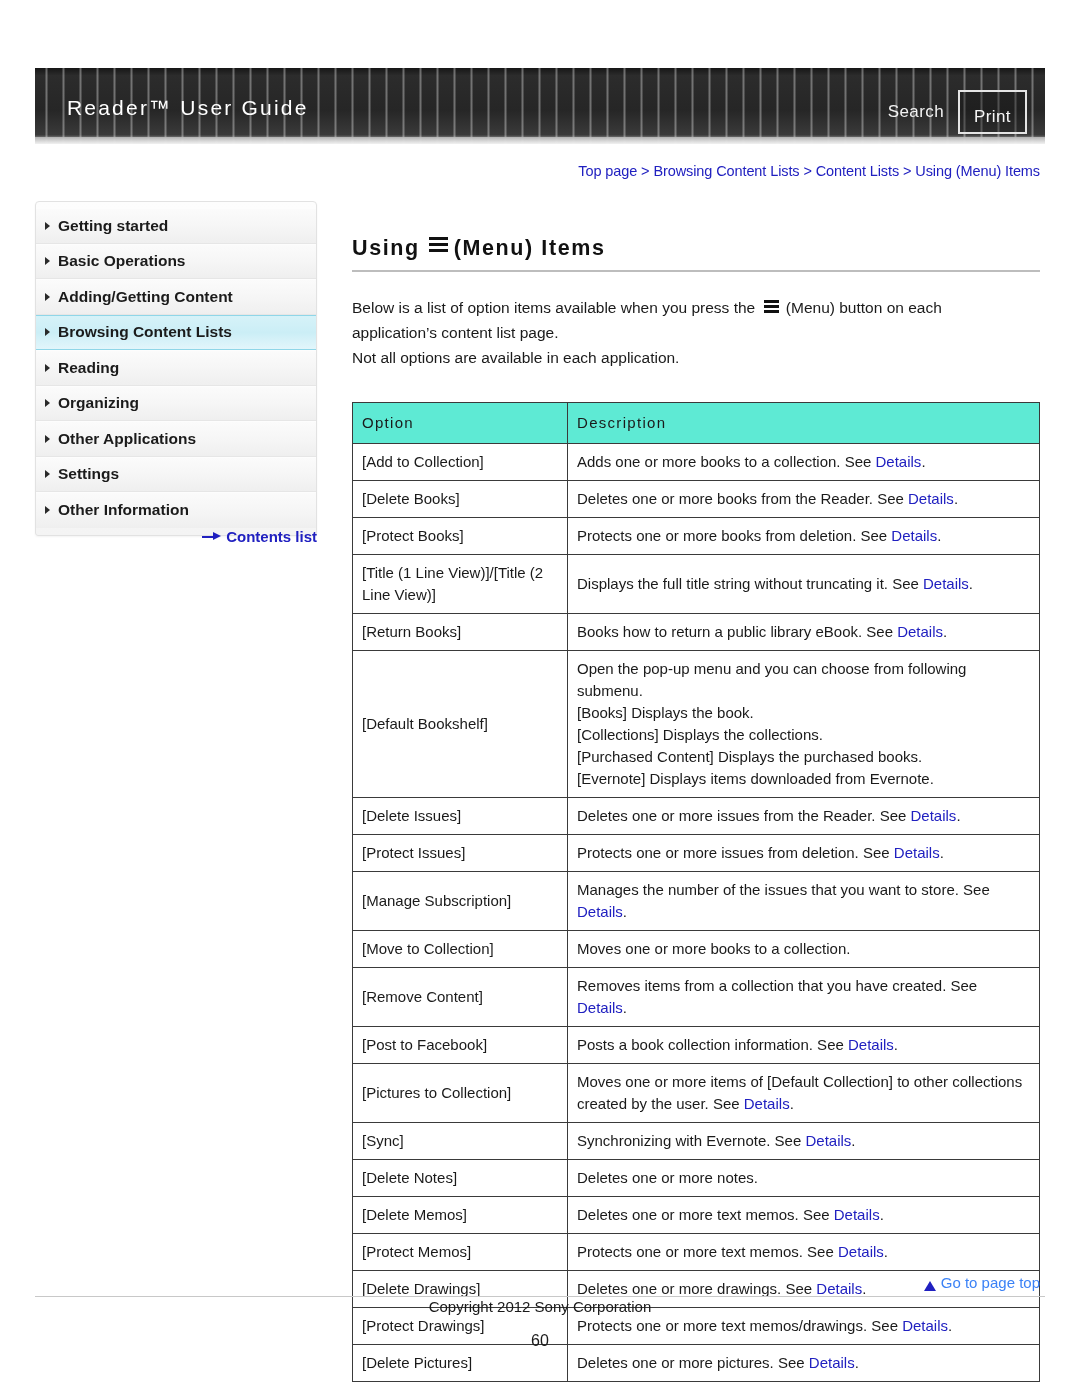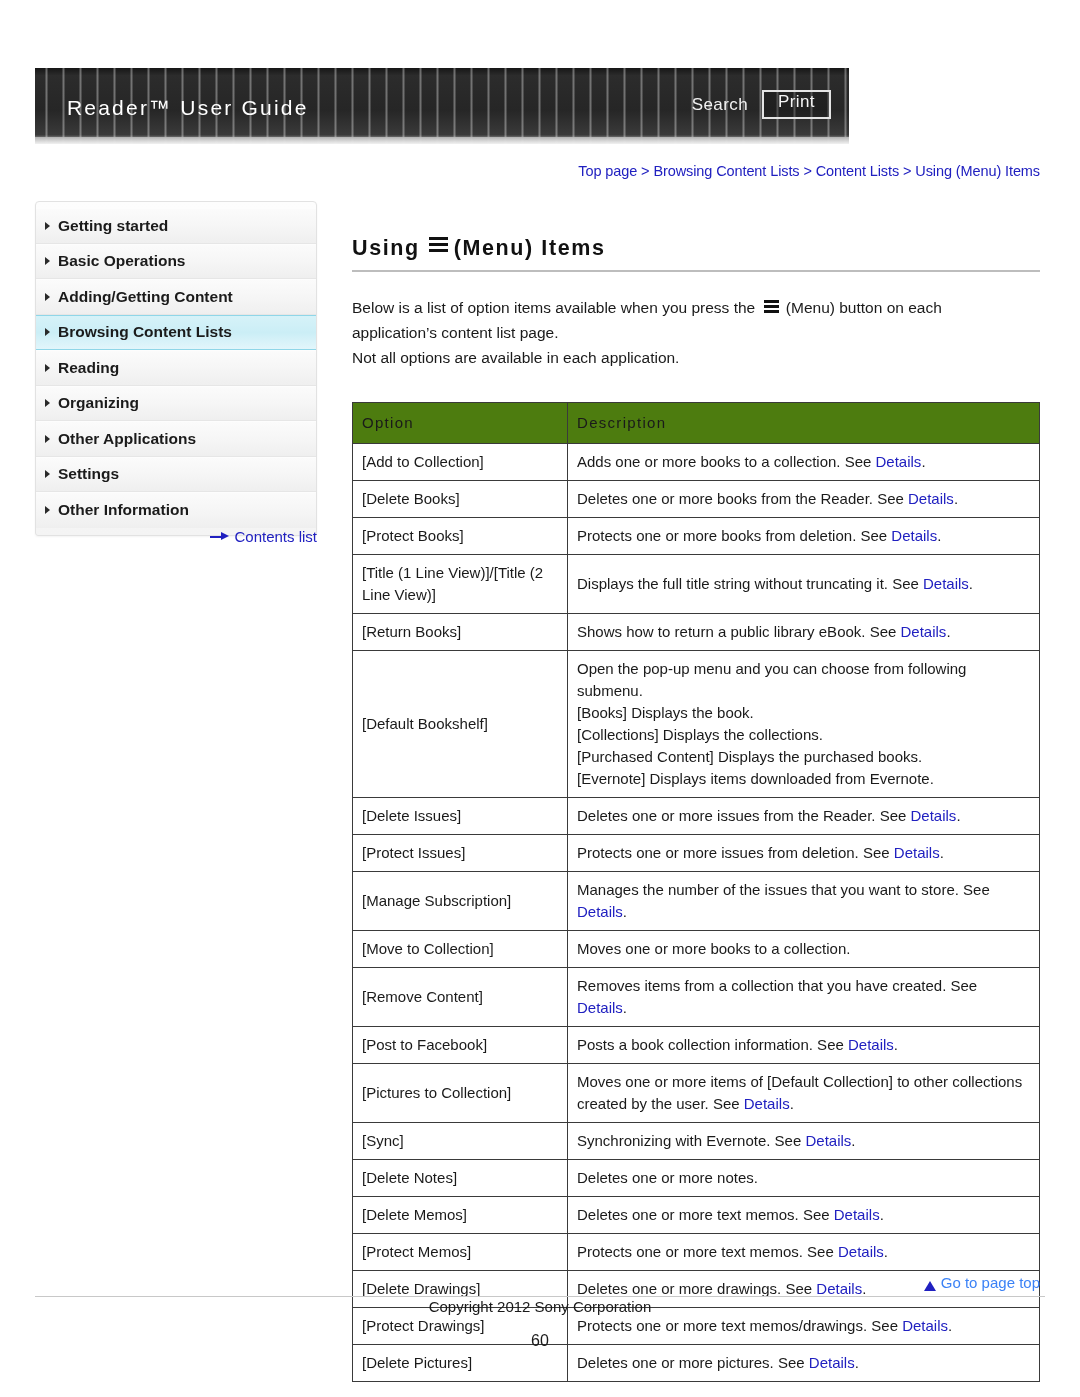--- a/index.html
+++ b/index.html
@@ -14,21 +14,21 @@
     color: #1a1a1a;
     position: relative;
     overflow: hidden;
   }
 
   
   .header-banner {
     position: absolute;
     left: 35px;
     top: 68px;
-    width: 814px;
+    width: 1010px;
     height: 76px;
     background:
       repeating-linear-gradient(to right,
         rgba(255,255,255,0.00) 0px,
         rgba(255,255,255,0.00) 10px,
         rgba(255,255,255,0.34) 11px,
         rgba(255,255,255,0.34) 12px,
         rgba(255,255,255,0.00) 13px,
         rgba(255,255,255,0.00) 17px),
       linear-gradient(to bottom,
@@ -68,21 +68,21 @@
   }
   .search-link {
     font-size: 17px;
     color: #f2f2f2;
     letter-spacing: 0.4px;
   }
   .print-button {
     font-size: 17px;
     color: #f5f5f5;
     border: 2px solid #e4e4e4;
-    padding: 0 14px 5px;
+    padding: 15px 14px 5px;
     letter-spacing: 0.4px;
     background: rgba(20,20,20,0.35);
   }
 
   
   .breadcrumb {
     position: absolute;
     left: 352px;
     top: 163px;
     width: 688px;
@@ -139,20 +139,21 @@
     left: 35px;
     top: 528px;
     width: 282px;
     text-align: right;
     font-size: 15px;
     color: #2020c0;
     display: flex;
     justify-content: flex-end;
     align-items: center;
     gap: 4px;
+    font-weight: bold;
   }
   .arrow-right-icon {
     display: inline-block;
     position: relative;
     width: 20px;
     height: 10px;
   }
   .arrow-right-icon::before {
     content: "";
     position: absolute;
@@ -245,21 +246,21 @@
     border: 1.5px solid #3a3a3a;
     padding: 7px 9px;
     font-size: 15px;
     line-height: 22px;
     vertical-align: middle;
     text-align: left;
     font-weight: normal;
     color: #1a1a1a;
   }
   .options-table thead th {
-    background: #4d7c0f;
+    background: #5eead4;
     letter-spacing: 1.3px;
     padding-top: 9px;
     padding-bottom: 9px;
   }
   .col-option { width: 196px; }
   .desc-line { display: block; }
   .link { color: #2020c0; }
 
   
   .go-top {
@@ -415,21 +416,21 @@
         </tr>
         <tr>
           <td class="col-option">[Title (1 Line View)]/[Title (2 Line View)]</td>
           <td>
             <span class="desc-line"><span>Displays the full title string without truncating it. See </span><span class="link">Details</span><span>.</span></span>
           </td>
         </tr>
         <tr>
           <td class="col-option">[Return Books]</td>
           <td>
-            <span class="desc-line"><span>Shows how to return a public library eBook. See </span><span class="link">Details</span><span>.</span></span>
+            <span class="desc-line"><span>Books how to return a public library eBook. See </span><span class="link">Details</span><span>.</span></span>
           </td>
         </tr>
         <tr>
           <td class="col-option">[Default Bookshelf]</td>
           <td>
             <span class="desc-line"><span>Open the pop-up menu and you can choose from following</span></span>
             <span class="desc-line"><span>submenu.</span></span>
             <span class="desc-line"><span>[Books] Displays the book.</span></span>
             <span class="desc-line"><span>[Collections] Displays the collections.</span></span>
             <span class="desc-line"><span>[Purchased Content] Displays the purchased books.</span></span>

